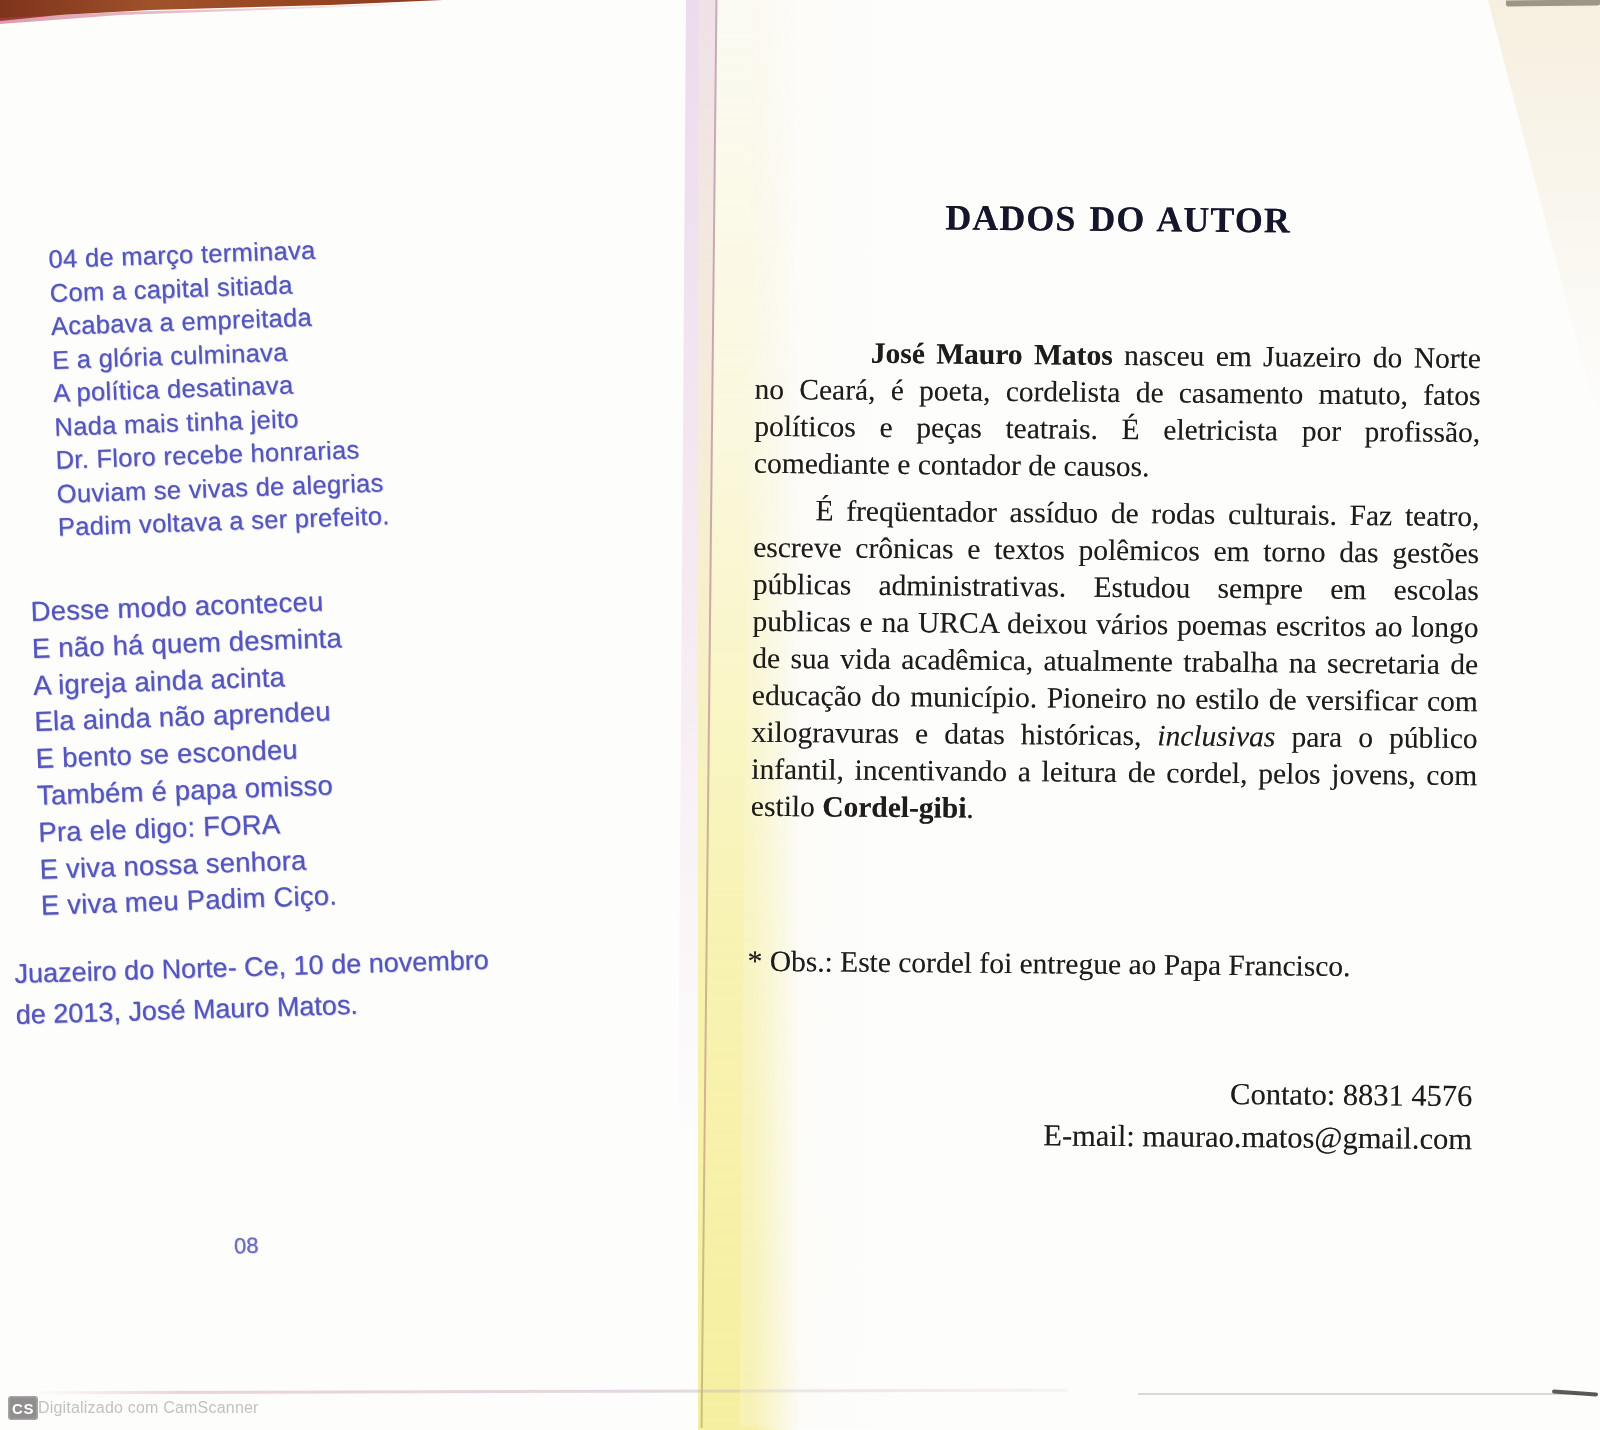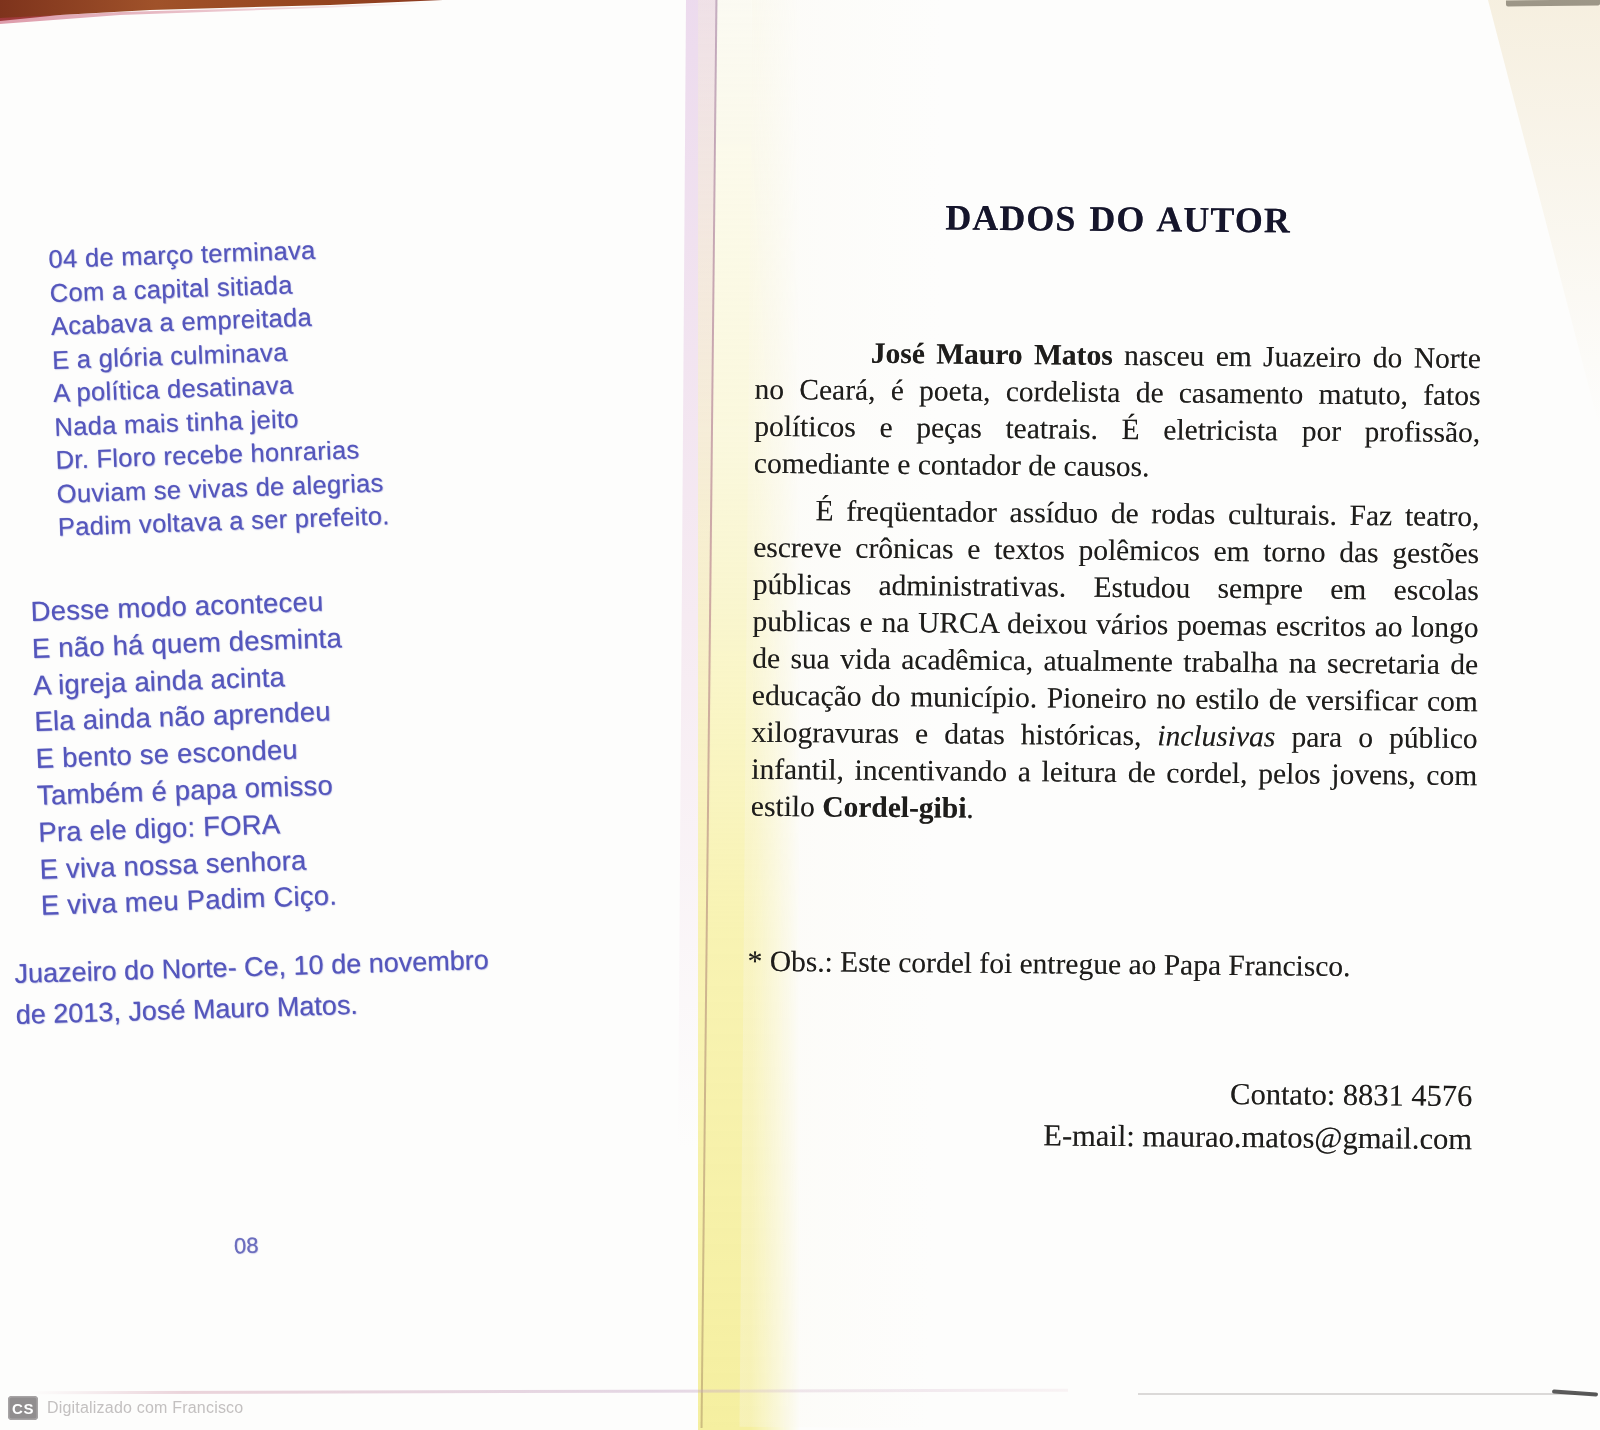--- a/index.html
+++ b/index.html
@@ -94,21 +94,21 @@
   .obs{
     position:absolute;top:948px;left:4px;width:730px;margin:0;
     font-size:29.5px;white-space:nowrap;text-shadow:0 0 .5px rgba(30,29,27,.55);
   }
   .contact{
     position:absolute;top:1072px;right:6px;text-align:right;
     font-size:30.5px;line-height:43px;text-shadow:0 0 .5px rgba(30,29,27,.55);
   }
   
   .watermark{
-    position:absolute;left:8px;top:1396px;display:flex;align-items:center;gap:9px;
+    position:absolute;left:8px;top:1396px;display:flex;align-items:center;
     font-family:"Liberation Sans",sans-serif;
   }
   .cs-icon{
     width:30px;height:24px;background:#918e8f;border-radius:4px;color:#fff;
     font-size:15px;font-weight:bold;display:flex;align-items:center;justify-content:center;
     letter-spacing:.5px;box-shadow:inset 0 0 0 1.5px #a7a4a5;
   }
   .wm-text{color:#c3c0c0;font-size:16px;letter-spacing:.2px;}
 </style>
 </head>
@@ -165,16 +165,16 @@
     </div>
     <p class="obs">* Obs.: Este cordel foi entregue ao Papa Francisco.</p>
     <div class="contact">
       <div>Contato: 8831 4576</div>
       <div>E-mail: maurao.matos@gmail.com</div>
     </div>
   </div>
 
   <div class="watermark">
     <span class="cs-icon">CS</span>
-    <span class="wm-text">Digitalizado com Francisco</span>
+    <span class="wm-text">Digitalizado com CamScanner</span>
   </div>
 
 </div>
 
 </body></html>

